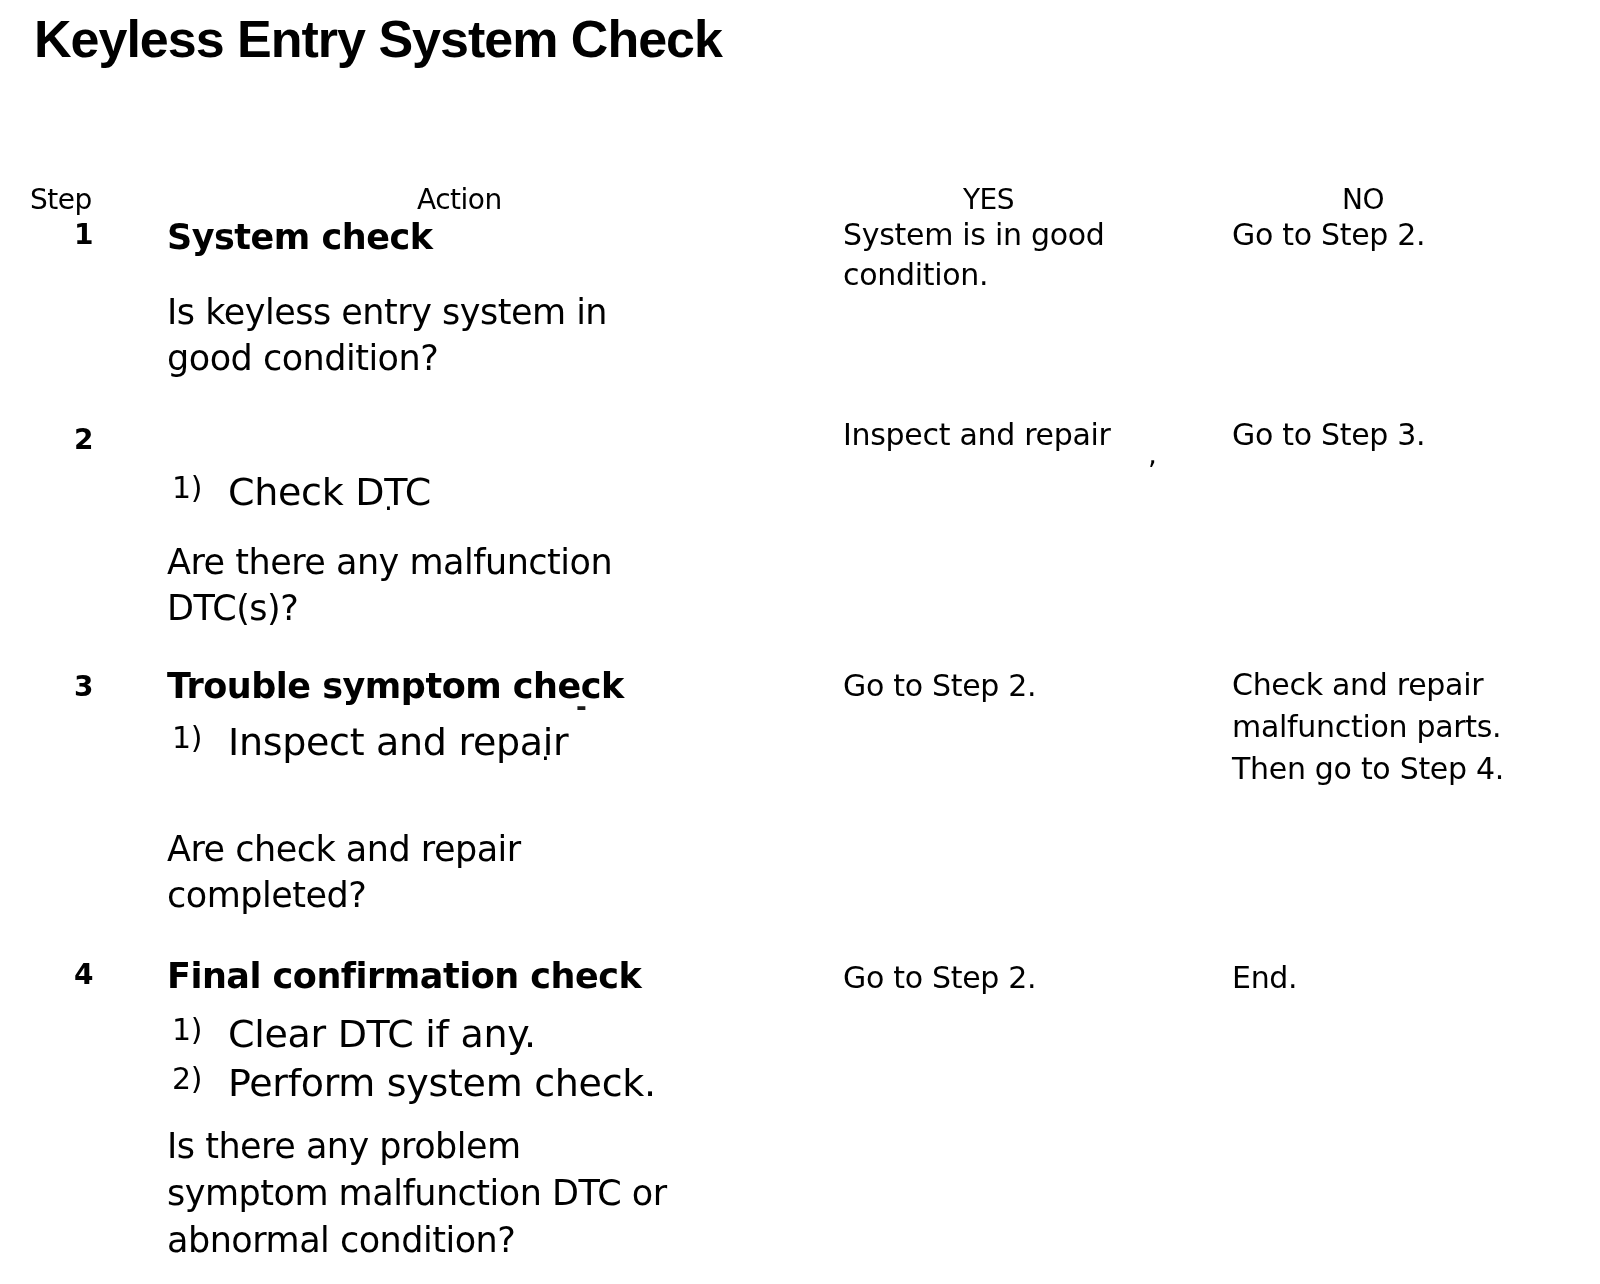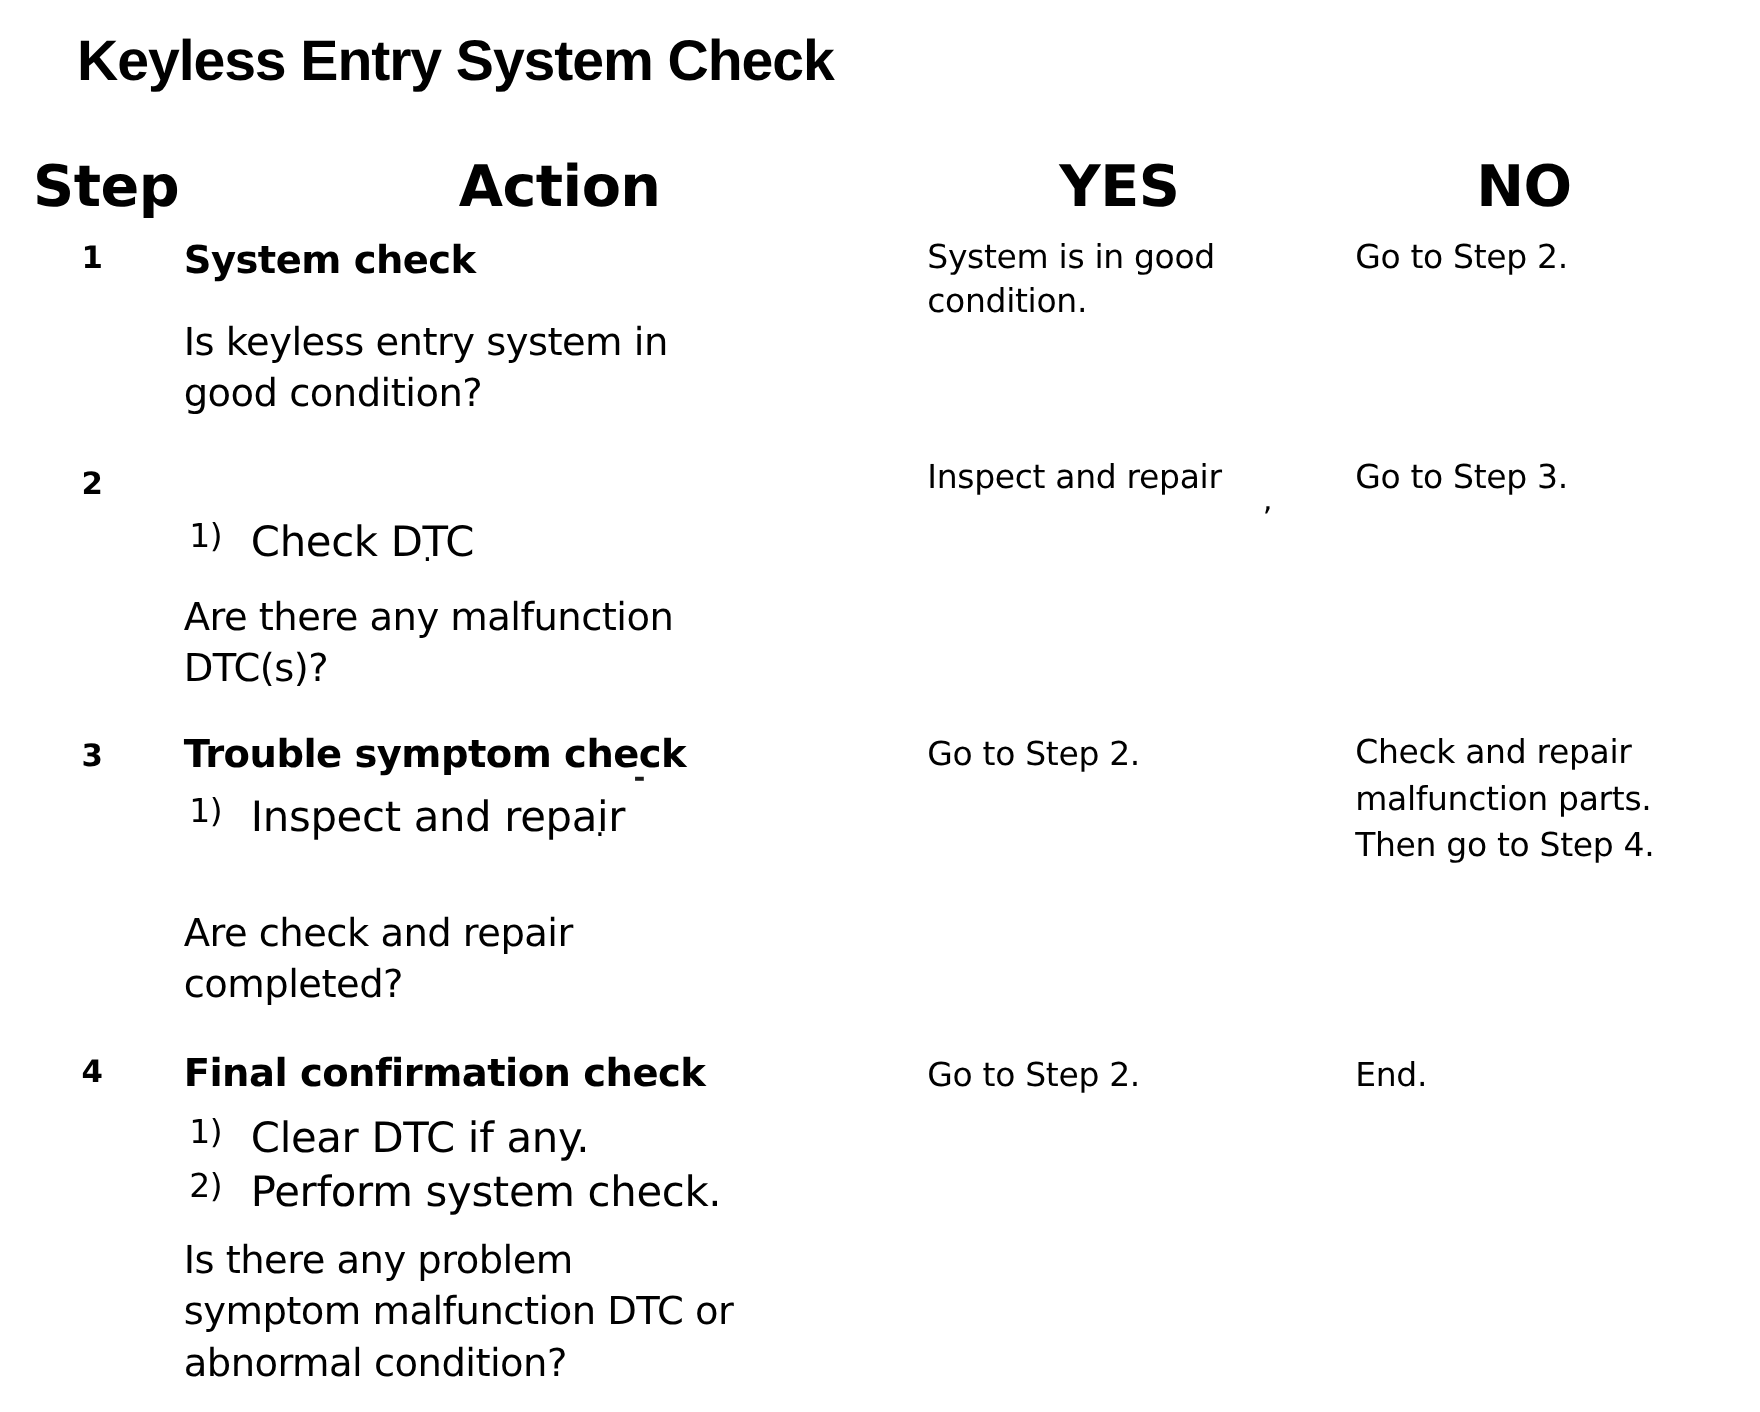--- a/index.html
+++ b/index.html
@@ -16,25 +16,26 @@
     position: absolute;
     font-family: "Liberation Sans", sans-serif;
     font-weight: bold;
     font-size: 52px;
     line-height: 1.1;
     letter-spacing: -1px;
     white-space: nowrap;
   }
   .colhdr {
     position: absolute;
-    font-weight: bold;
-    font-size: 52px;
+    font-weight: normal;
+    font-size: 28px;
     line-height: 1;
     letter-spacing: -0.5px;
     white-space: nowrap;
+    margin-top: 42px;
   }
   .stepnum {
     position: absolute;
     font-weight: bold;
     font-size: 28px;
     line-height: 1;
   }
   .atitle {
     position: absolute;
     font-weight: bold;
@@ -87,21 +88,21 @@
     font-weight: bold;
     line-height: 1;
     color: #1a1a1a;
   }
 </style>
 </head>
 <body>
 
 <div class="page">
 
-  <div class="title" style="left:34px; top:28px;margin-left:36px;">Keyless Entry System Check</div>
+  <div class="title" style="left:34px; top:11px;">Keyless Entry System Check</div>
 
   <div class="colhdr" style="left:30px;  top:144px;">Step</div>
   <div class="colhdr" style="left:417px; top:144px;">Action</div>
   <div class="colhdr" style="left:963px; top:144px;">YES</div>
   <div class="colhdr" style="left:1342px; top:144px;">NO</div>
 
   <div class="stepnum" style="left:74px; top:221px;">1</div>
   <div class="atitle" style="left:167px; top:220px;text-align:center;">System check</div>
   <div class="q" style="left:167px; top:289px;">Is keyless entry system in
 good condition?</div>

